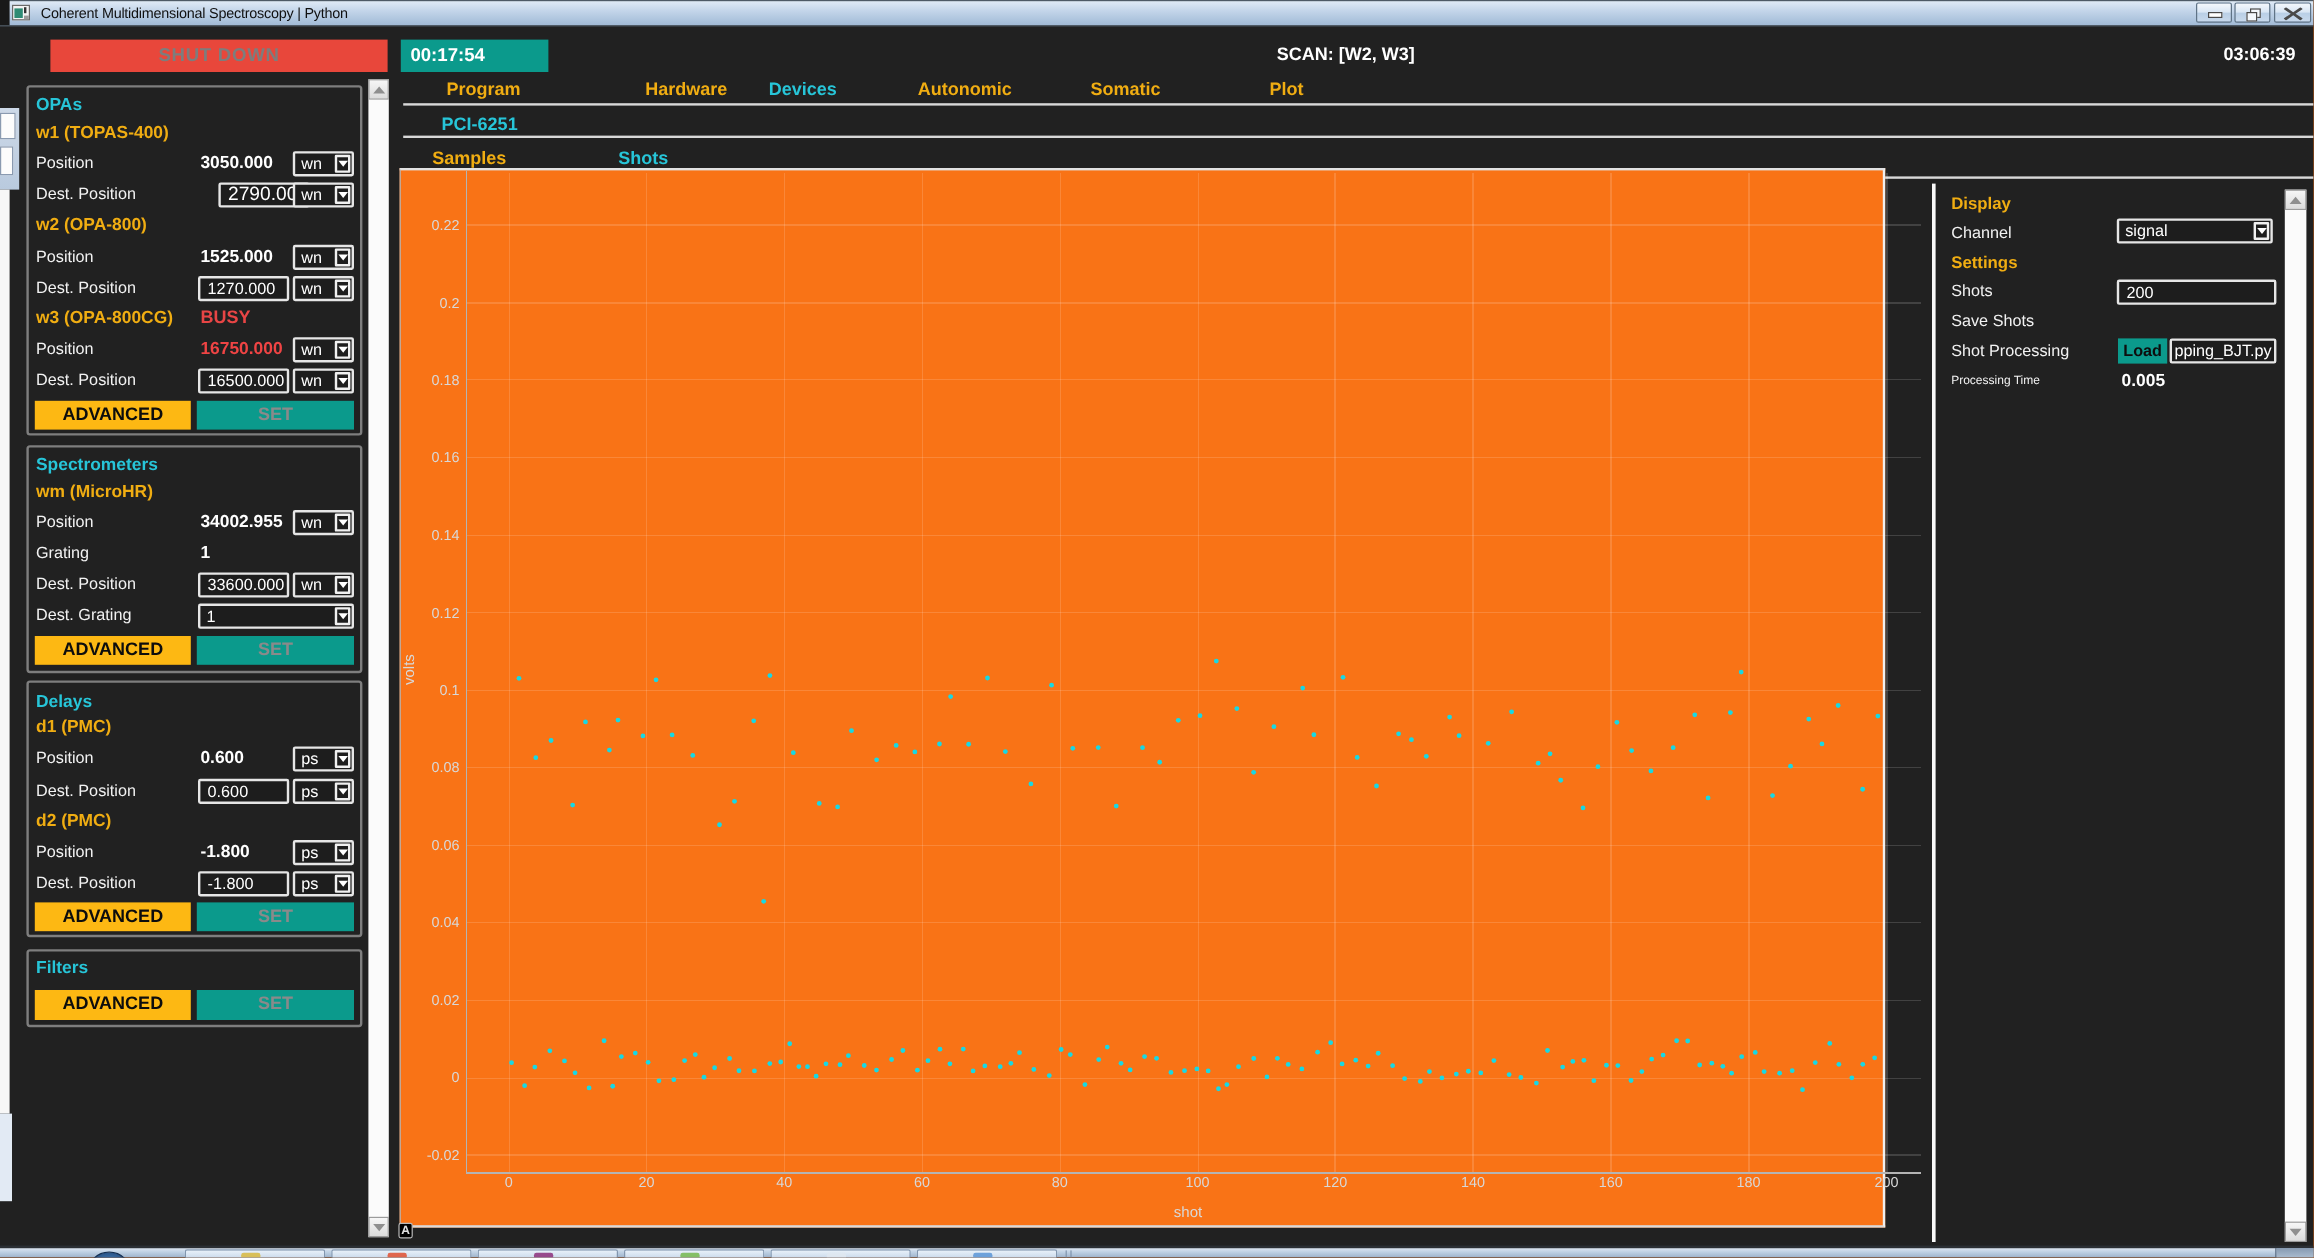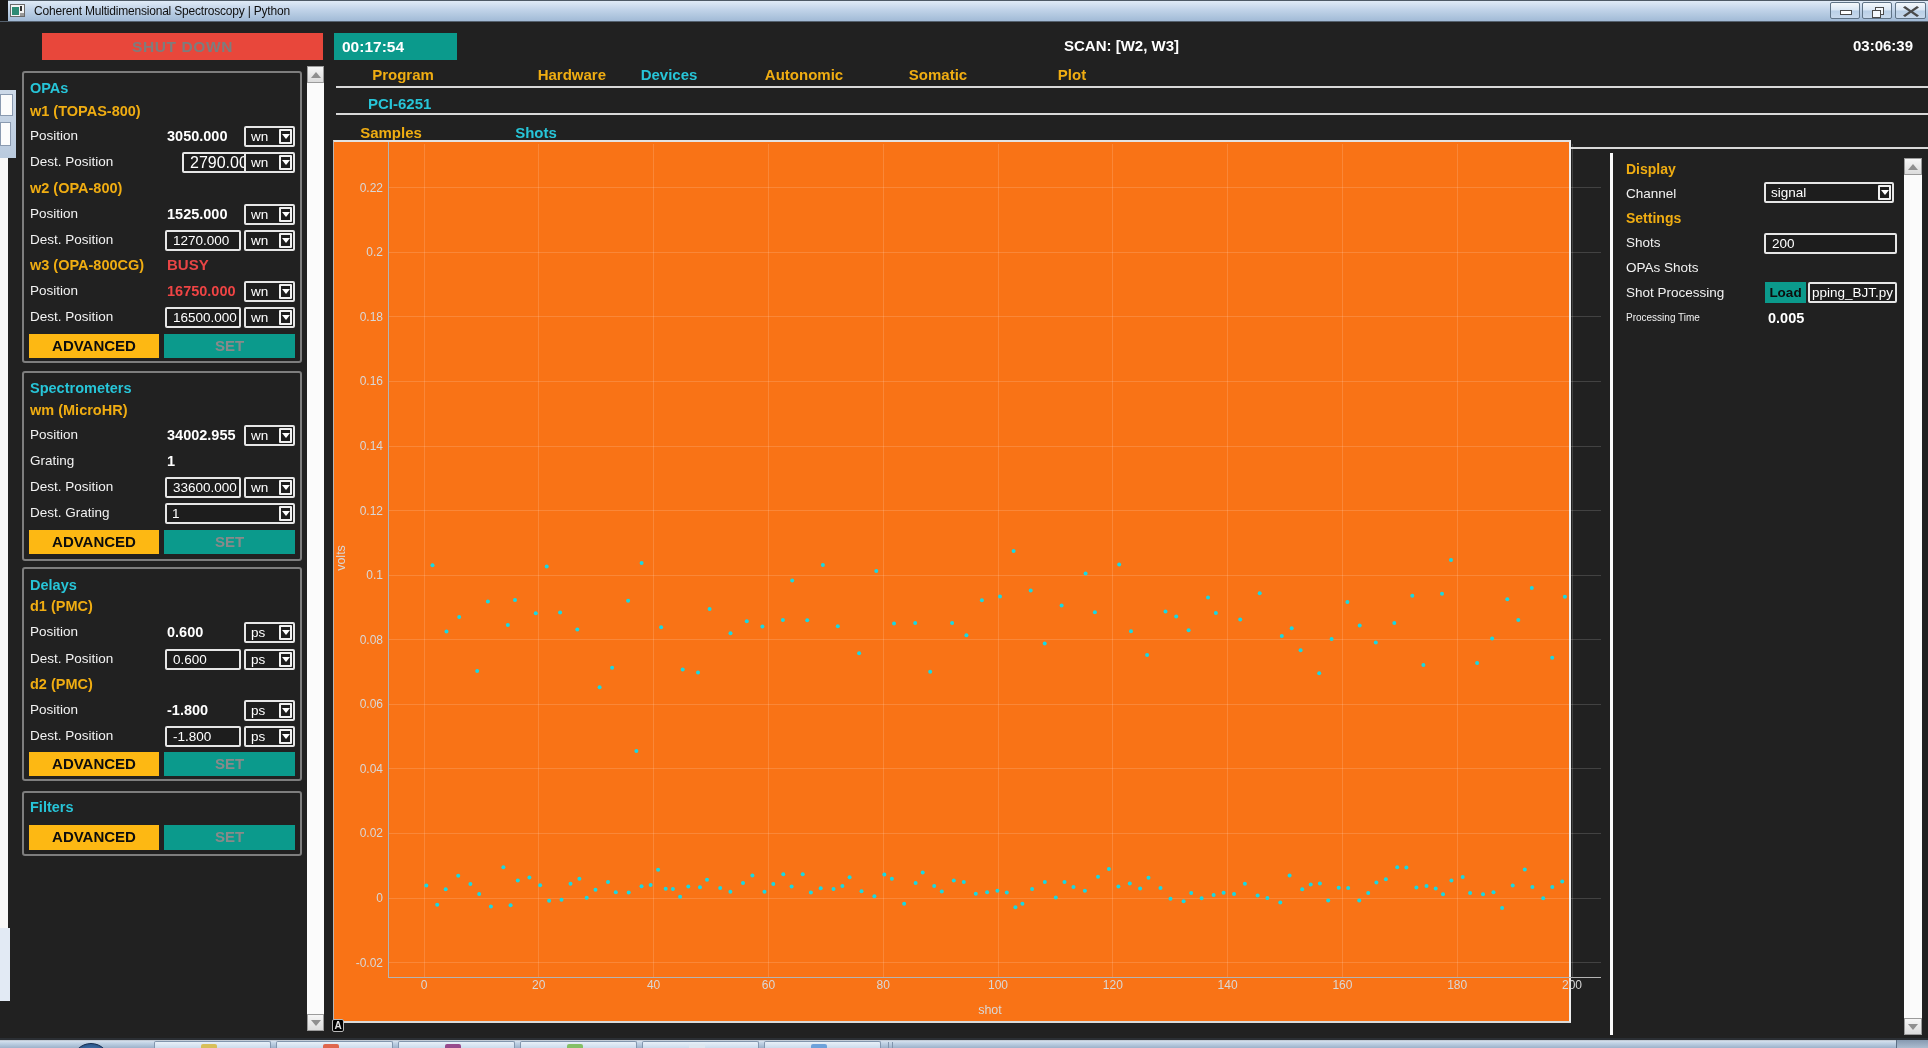--- a/index.html
+++ b/index.html
@@ -41,21 +41,21 @@
 <div style="left:868px;top:65px;width:140px;height:20px;line-height:20px;font-size:15px;font-weight:bold;color:#f0ad12;text-align:center">Somatic</div>
 <div style="left:1002px;top:65px;width:140px;height:20px;line-height:20px;font-size:15px;font-weight:bold;color:#f0ad12;text-align:center">Plot</div>
 <div style="left:336px;top:86px;width:1592px;height:2px;background:#d8d8d8"></div>
 <div style="left:368px;top:95px;height:18px;line-height:18px;font-size:15px;font-weight:bold;color:#27c5d8">PCI-6251</div>
 <div style="left:336px;top:113px;width:1592px;height:2px;background:#d8d8d8"></div>
 <div style="left:321px;top:123px;width:140px;height:20px;line-height:20px;font-size:15px;font-weight:bold;color:#f0ad12;text-align:center">Samples</div>
 <div style="left:466px;top:123px;width:140px;height:20px;line-height:20px;font-size:15px;font-weight:bold;color:#27c5d8;text-align:center">Shots</div>
 <div style="left:336px;top:147px;width:1592px;height:2px;background:#d8d8d8"></div>
 <div style="position:absolute;left:22px;top:71px;width:280px;height:292px;border:2px solid #7e7e7e;border-radius:3px;box-sizing:border-box"></div>
 <div style="position:absolute;left:30px;top:79px;height:18px;line-height:18px;font-size:14.5px;font-weight:bold;color:#27c5d8;white-space:nowrap">OPAs</div>
-<div style="position:absolute;left:30px;top:102px;height:18px;line-height:18px;font-size:14.5px;font-weight:bold;color:#f0ad12;white-space:nowrap">w1 (TOPAS-800)</div>
+<div style="position:absolute;left:30px;top:102px;height:18px;line-height:18px;font-size:14.5px;font-weight:bold;color:#f0ad12;white-space:nowrap">w1 (TOPAS-400)</div>
 <div style="position:absolute;left:30px;top:127px;height:18px;line-height:18px;font-size:13.5px;color:#f2f2f2;white-space:nowrap">Position</div>
 <div style="position:absolute;left:167px;top:127px;width:71px;height:18px;line-height:18px;font-size:14.5px;font-weight:bold;color:#fff;overflow:hidden;white-space:nowrap">3050.000</div>
 <div style="position:absolute;left:244px;top:125.5px;width:51px;height:21px;border:2px solid #e6e6e6;border-radius:2px;box-sizing:border-box;background:#1d1d1d;">
     <div style="position:absolute;left:5px;top:0;height:17px;line-height:17px;font-size:13.5px;color:#fff">wn</div>
     <div style="position:absolute;right:1px;top:1px;width:13px;height:15px;border:2px solid #f0f0f0;border-radius:1px;box-sizing:border-box">
       <div style="position:absolute;left:50%;top:50%;margin:-2px 0 0 -4px;width:0;height:0;border-left:4px solid transparent;border-right:4px solid transparent;border-top:5px solid #fff"></div>
     </div>
   </div>
 <div style="position:absolute;left:30px;top:153px;height:18px;line-height:18px;font-size:13.5px;color:#f2f2f2;white-space:nowrap">Dest. Position</div>
 <div style="position:absolute;left:182px;top:151.5px;width:76px;height:21px;border:2px solid #e6e6e6;border-radius:2px;box-sizing:border-box;background:#1d1d1d;font-size:16px;color:#fff;line-height:17px;padding-left:6px;overflow:hidden;white-space:nowrap">2790.000</div>
@@ -437,21 +437,21 @@
 <div style="position:absolute;left:1626px;top:185px;height:18px;line-height:18px;font-size:13.5px;color:#f2f2f2;white-space:nowrap">Channel</div>
 <div style="position:absolute;left:1764px;top:181.5px;width:130px;height:21px;border:2px solid #e6e6e6;border-radius:2px;box-sizing:border-box;background:#1d1d1d;">
     <div style="position:absolute;left:5px;top:0;height:17px;line-height:17px;font-size:13.5px;color:#fff">signal</div>
     <div style="position:absolute;right:1px;top:1px;width:13px;height:15px;border:2px solid #f0f0f0;border-radius:1px;box-sizing:border-box">
       <div style="position:absolute;left:50%;top:50%;margin:-2px 0 0 -4px;width:0;height:0;border-left:4px solid transparent;border-right:4px solid transparent;border-top:5px solid #fff"></div>
     </div>
   </div>
 <div style="position:absolute;left:1626px;top:209px;height:18px;line-height:18px;font-size:14px;font-weight:bold;color:#f0ad12;white-space:nowrap">Settings</div>
 <div style="position:absolute;left:1626px;top:234px;height:18px;line-height:18px;font-size:13.5px;color:#f2f2f2;white-space:nowrap">Shots</div>
 <div style="position:absolute;left:1764px;top:232.5px;width:133px;height:21px;border:2px solid #e6e6e6;border-radius:2px;box-sizing:border-box;background:#1d1d1d;font-size:13.5px;color:#fff;line-height:17px;padding-left:6px;overflow:hidden;white-space:nowrap">200</div>
-<div style="position:absolute;left:1626px;top:259px;height:18px;line-height:18px;font-size:13.5px;color:#f2f2f2;white-space:nowrap">OPAs Shots</div>
+<div style="position:absolute;left:1626px;top:259px;height:18px;line-height:18px;font-size:13.5px;color:#f2f2f2;white-space:nowrap">Save Shots</div>
 <div style="position:absolute;left:1626px;top:284px;height:18px;line-height:18px;font-size:13.5px;color:#f2f2f2;white-space:nowrap">Shot Processing</div>
 <div style="left:1765px;top:282px;width:41px;height:21px;background:#0b9a8c;color:#0d0d0d;font-weight:bold;font-size:13.5px;text-align:center;line-height:21px">Load</div>
 <div style="position:absolute;left:1808px;top:282.0px;width:89px;height:21px;border:2px solid #e6e6e6;border-radius:2px;box-sizing:border-box;background:#1d1d1d;font-size:13.5px;color:#fff;line-height:17px;padding-left:2px;overflow:hidden;white-space:nowrap">pping_BJT.py</div>
 <div style="position:absolute;left:1626px;top:309px;height:18px;line-height:18px;font-size:10px;color:#f2f2f2;white-space:nowrap">Processing Time</div>
 <div style="position:absolute;left:1768px;top:309px;width:60px;height:18px;line-height:18px;font-size:14.5px;font-weight:bold;color:#fff;overflow:hidden;white-space:nowrap">0.005</div>
 <div style="left:0;top:1038px;width:1928px;height:10px;background:linear-gradient(#2b2f34 0%,#2b2f34 18%,#d8e2ee 26%,#bed0e3 55%,#9db2ca 100%)"></div>
 <div style="left:72px;top:1043px;width:38px;height:38px;border-radius:50%;background:radial-gradient(circle at 50% 60%, #9cc4e8 0%, #477eb8 50%, #1c3f6e 92%);border:1px solid #142f52;box-sizing:border-box"></div>
 <div style="left:154px;top:1041px;width:117px;height:9px;border-radius:2px 2px 0 0;background:linear-gradient(#e9f1f9,#c2d4e8);border:1px solid #8296ae;border-bottom:none;box-sizing:border-box"></div>
 <div style="left:201px;top:1044px;width:16px;height:4px;border-radius:2px 2px 0 0;background:#d8b93e;opacity:0.85"></div>
 <div style="left:276px;top:1041px;width:117px;height:9px;border-radius:2px 2px 0 0;background:linear-gradient(#e9f1f9,#c2d4e8);border:1px solid #8296ae;border-bottom:none;box-sizing:border-box"></div>

